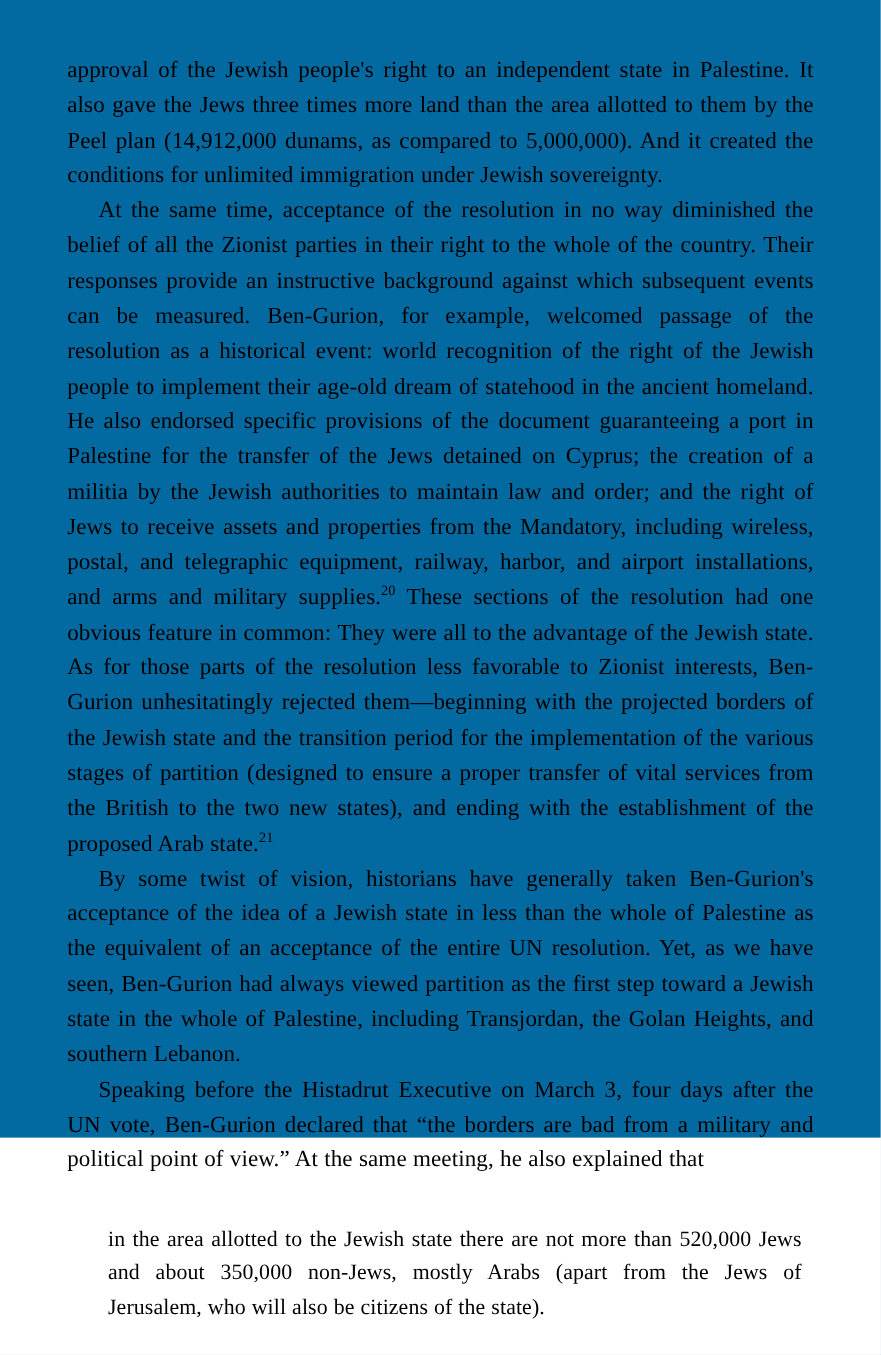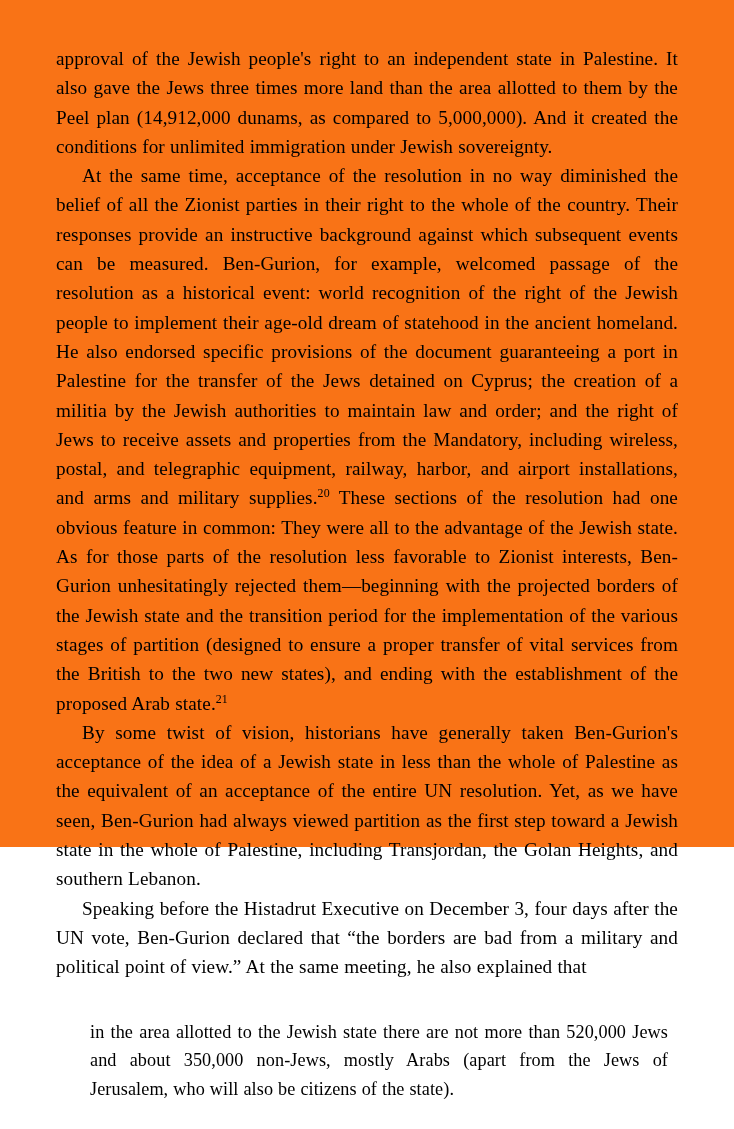--- a/index.html
+++ b/index.html
@@ -10,24 +10,24 @@
   body {
     width: 734px;
     height: 1129px;
     font-family: "Liberation Serif", serif;
     color: #000000;
     -webkit-font-smoothing: antialiased;
   }
   .page {
     position: relative;
     width: 734px;
-    height: 847px;
+    height: 948px;
     box-sizing: border-box;
     padding: 44px 56px 20px 56px;
-    background: #f97316;
+    background: #0369a1;
   }
   .body-text {
     font-size: 19.2px;
     line-height: 29.3px;
     text-align: justify;
     text-justify: inter-word;
     letter-spacing: 0.1px;
     word-spacing: 0.3px;
   }
   p {
@@ -60,21 +60,21 @@
 <div class="page">
 
   <div class="body-text">
 
     <p>approval of the Jewish people's right to an independent state in Palestine. It also gave the Jews three times more land than the area allotted to them by the Peel plan (14,912,000 dunams, as compared to 5,000,000). And it created the conditions for unlimited immigration under Jewish sovereignty.</p>
 
     <p class="indent"><span>At the same time, acceptance of the resolution in no way diminished the belief of all the Zionist parties in their right to the whole of the country. Their responses provide an instructive background against which subsequent events can be measured. Ben-Gurion, for example, welcomed passage of the resolution as a historical event: world recognition of the right of the Jewish people to implement their age-old dream of statehood in the ancient homeland. He also endorsed specific provisions of the document guaranteeing a port in Palestine for the transfer of the Jews detained on Cyprus; the creation of a militia by the Jewish authorities to maintain law and order; and the right of Jews to receive assets and properties from the Mandatory, including wireless, postal, and telegraphic equipment, railway, harbor, and airport installations, and arms and military supplies.</span><sup>20</sup><span> These sections of the resolution had one obvious feature in common: They were all to the advantage of the Jewish state. As for those parts of the resolution less favorable to Zionist interests, Ben-Gurion unhesitatingly rejected them—beginning with the projected borders of the Jewish state and the transition period for the implementation of the various stages of partition (designed to ensure a proper transfer of vital services from the British to the two new states), and ending with the establishment of the proposed Arab state.</span><sup>21</sup></p>
 
     <p class="indent">By some twist of vision, historians have generally taken Ben-Gurion's acceptance of the idea of a Jewish state in less than the whole of Palestine as the equivalent of an acceptance of the entire UN resolution. Yet, as we have seen, Ben-Gurion had always viewed partition as the first step toward a Jewish state in the whole of Palestine, including Transjordan, the Golan Heights, and southern Lebanon.</p>
 
-    <p class="indent">Speaking before the Histadrut Executive on December 3, four days after the UN vote, Ben-Gurion declared that “the borders are bad from a military and political point of view.” At the same meeting, he also explained that</p>
+    <p class="indent">Speaking before the Histadrut Executive on March 3, four days after the UN vote, Ben-Gurion declared that “the borders are bad from a military and political point of view.” At the same meeting, he also explained that</p>
 
     <div class="blockquote">
       <p class="indent">in the area allotted to the Jewish state there are not more than 520,000 Jews and about 350,000 non-Jews, mostly Arabs (apart from the Jews of Jerusalem, who will also be citizens of the state).</p>
     </div>
 
   </div>
 
 </div>
 
 </body></html>

